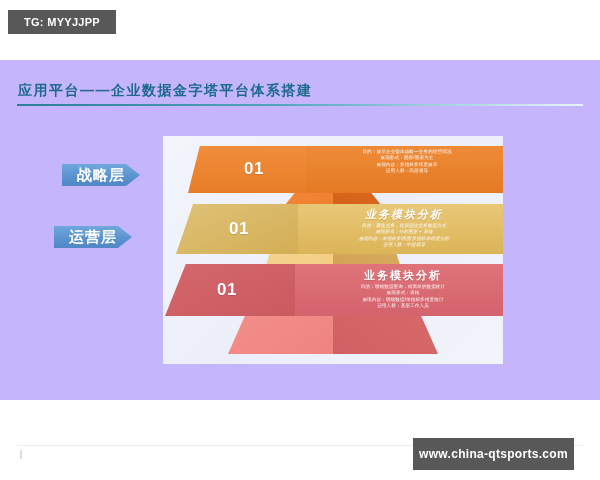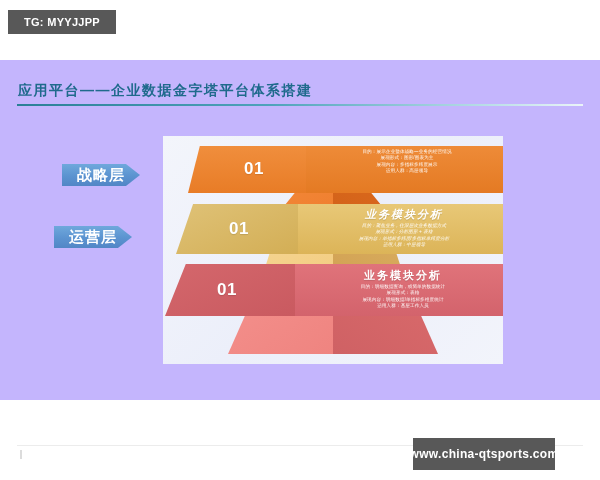--- a/index.html
+++ b/index.html
@@ -30,21 +30,21 @@
   }
   #wm-top {
     left: 8px;
     top: 10px;
     width: 108px;
     height: 24px;
   }
   #wm-bottom {
     left: 413px;
     top: 438px;
-    width: 142px;
+    width: 161px;
     height: 32px;
     font-size: 12px;
   }
 
   
   .slide {
     position: absolute;
     left: 0;
     top: 60px;
     width: 600px;

